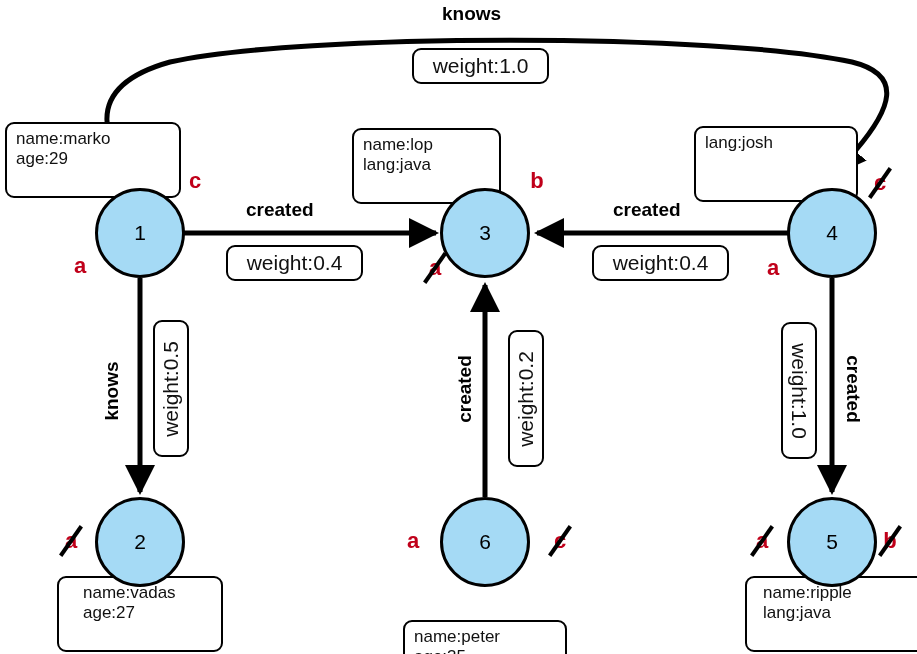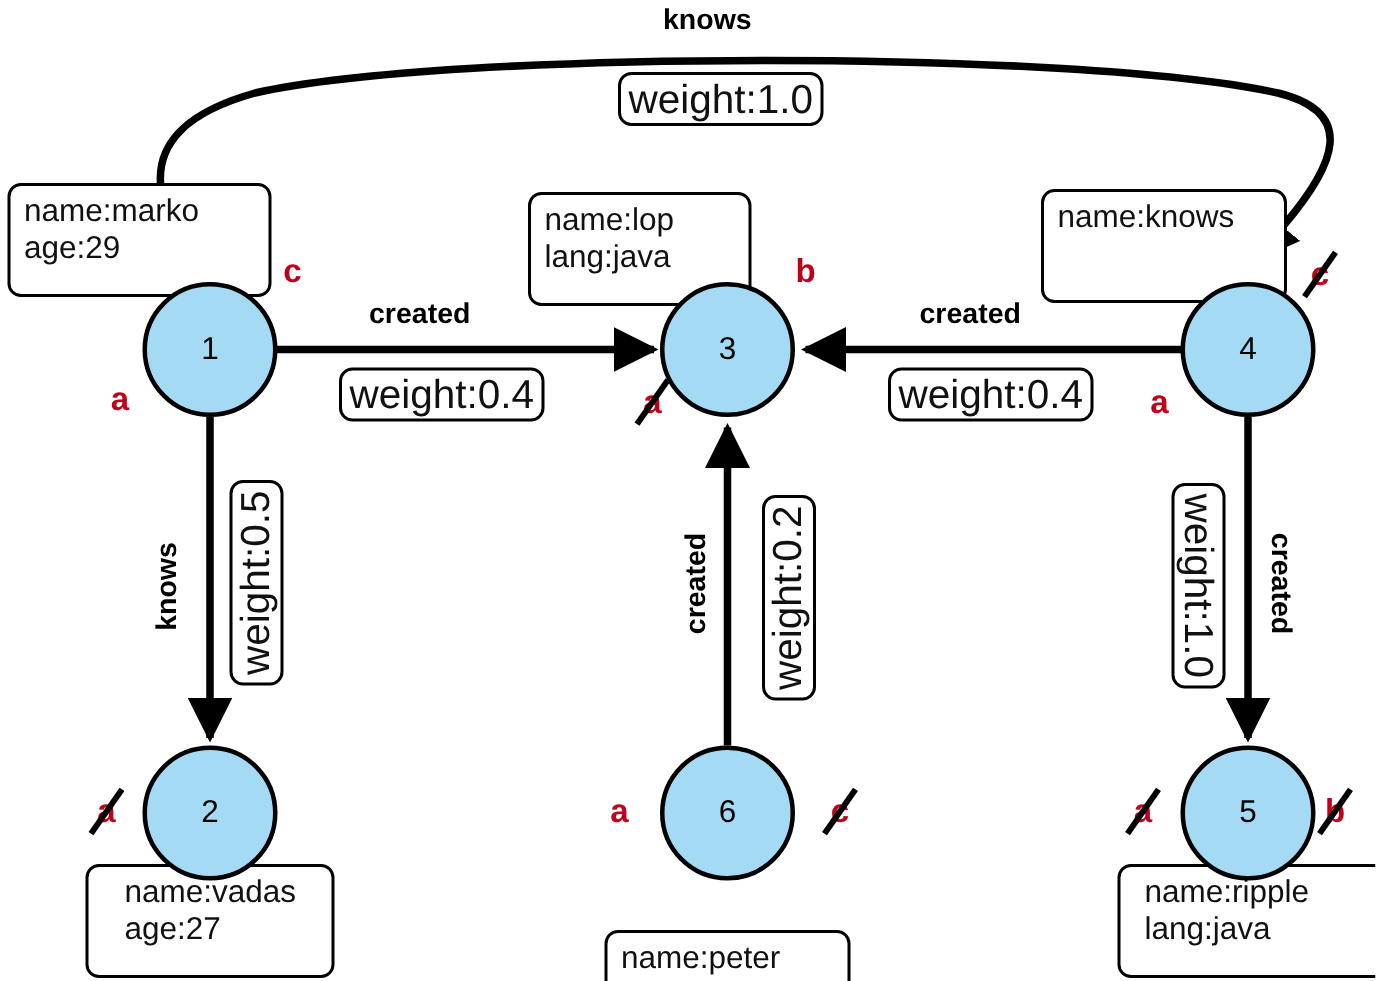--- a/index.html
+++ b/index.html
@@ -36,34 +36,34 @@
     color: #000000;
     z-index: 6;
   }
   .propbox {
     position: absolute;
     border: 2.5px solid #000000;
     border-radius: 9px;
     background: #ffffff;
     box-sizing: border-box;
     padding: 5px 9px 6px 9px;
-    font-size: 21px;
+    font-size: 17px;
     line-height: 1.18;
     color: #111111;
     z-index: 5;
     white-space: nowrap;
   }
   .propbox .prop-line { display: block; }
   .wbox {
     position: absolute;
     border: 2.5px solid #000000;
     border-radius: 9px;
     background: #ffffff;
     box-sizing: border-box;
-    font-size: 27px;
+    font-size: 21px;
     color: #111111;
     z-index: 5;
     white-space: nowrap;
     display: flex;
     align-items: center;
     justify-content: center;
   }
   .wbox.vert-ccw > span {
     display: block;
     transform: rotate(-90deg);
@@ -174,21 +174,21 @@
     <span class="prop-line">name:vadas</span>
     <span class="prop-line">age:27</span>
   </div>
 
   <div class="propbox" style="left:352px; top:128px; width:149px; height:76px;">
     <span class="prop-line">name:lop</span>
     <span class="prop-line">lang:java</span>
   </div>
 
   <div class="propbox" style="left:694px; top:126px; width:164px; height:76px;">
-    <span class="prop-line">name:knows</span>
+    <span class="prop-line">lang:josh</span>
   </div>
 
   <div class="propbox" style="left:745px; top:576px; width:188px; height:76px;padding-left:16px;">
     <span class="prop-line">name:ripple</span>
     <span class="prop-line">lang:java</span>
   </div>
 
   <div class="propbox" style="left:403px; top:576px; width:164px; height:76px;margin-top:44px;">
     <span class="prop-line">name:peter</span>
     <span class="prop-line">age:35</span>

